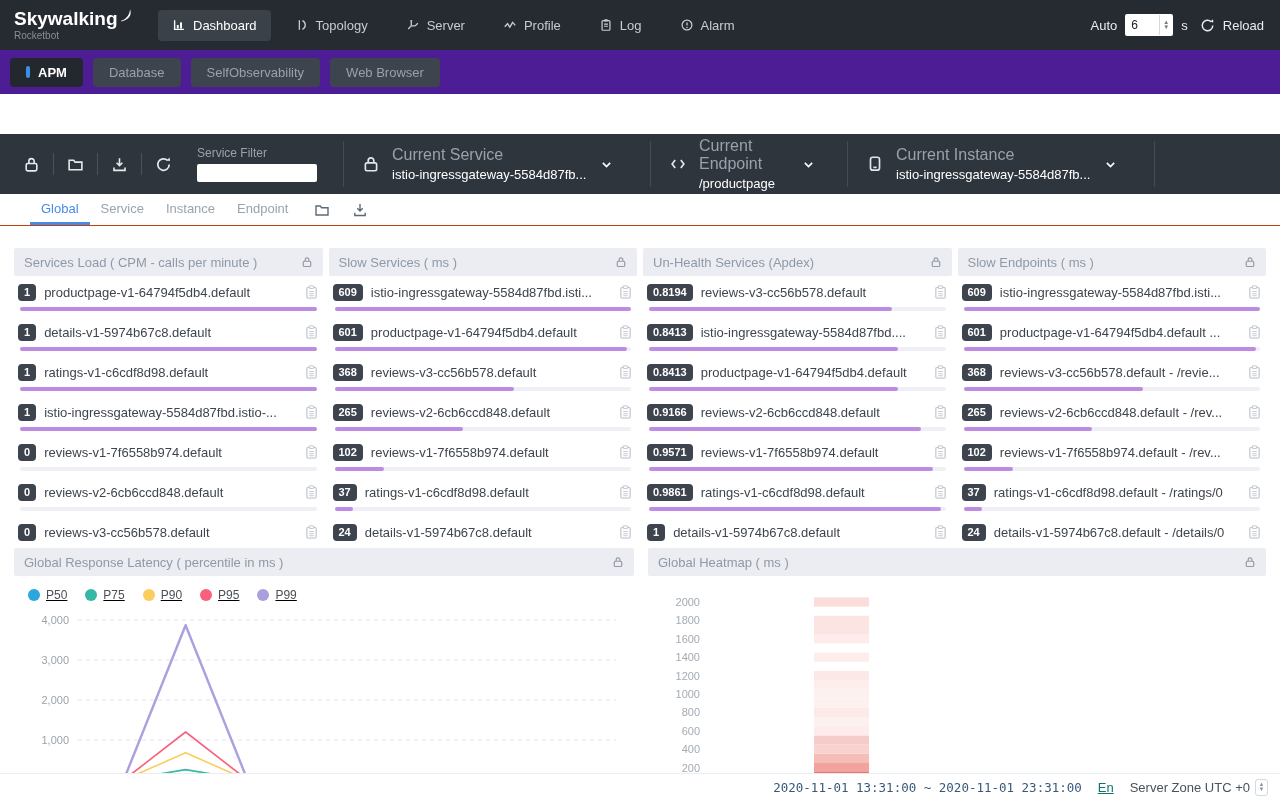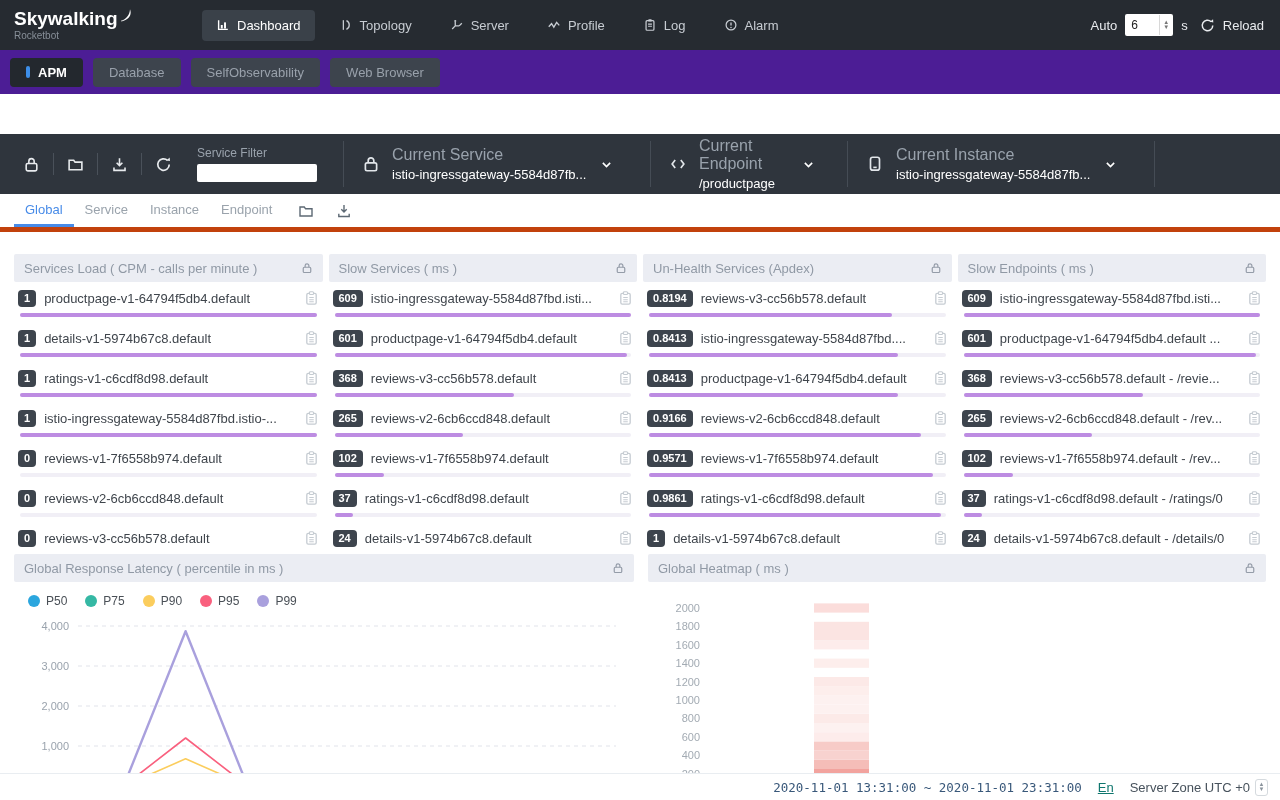--- a/index.html
+++ b/index.html
@@ -7,21 +7,21 @@
     font-family:"Liberation Sans", sans-serif; }
 
   
   .topnav { height:50px; background:#262b31; display:flex; align-items:center; color:#fff; }
   .brand { margin-left:14px; width:118px; line-height:1.1; }
   .brand-title { font-size:19px; font-weight:bold; color:#fff; display:flex; align-items:flex-start; gap:2px; }
   .brand-sub { font-size:10px; color:#878f98; margin-top:1px; }
   .nav { display:flex; align-items:center; margin-left:26px; gap:10px; }
   .nav-item { display:flex; align-items:center; gap:7px; padding:8px 14px; border-radius:4px;
     color:#c7ccd2; font-size:13px; cursor:pointer; white-space:nowrap; }
-  .nav-item.active { background:#3a4149; color:#fff;margin-left:44px; }
+  .nav-item.active { background:#3a4149; color:#fff; }
   .nav-item svg { display:block; }
   .nav-right { margin-left:auto; margin-right:16px; display:flex; align-items:center; gap:8px; font-size:13px; color:#e8ebee; }
   .auto-input { width:48px; height:22px; background:#fff; border-radius:2px; position:relative;
     display:flex; align-items:center; }
   .auto-input input { width:30px; border:none; outline:none; font-size:12px; color:#222; padding-left:6px;
     font-family:"Liberation Sans",sans-serif; background:transparent; }
   .spin { position:absolute; right:1px; top:1px; bottom:1px; width:13px; border-left:1px solid #d8d8d8;
     display:flex; flex-direction:column; align-items:center; justify-content:center; color:#777; font-size:6px; line-height:5px; }
 
   
@@ -41,21 +41,21 @@
   .filter-input { width:120px; height:18px; border:none; border-radius:2px; background:#fff; outline:none; }
   .big-sep { width:1px; height:46px; background:#454c55; margin-left:14px; }
   .selector { display:flex; align-items:center; gap:12px; padding:0 18px; cursor:pointer; }
   .sel-icon { color:#e2e6ea; display:flex; }
   .sel-col { display:flex; flex-direction:column; gap:3px; }
   .sel-label { font-size:16px; color:#99a2ac; }
   .sel-value { font-size:13px; color:#fff; max-width:212px; white-space:nowrap; overflow:hidden; text-overflow:ellipsis; }
   .chev { color:#fff; display:flex; margin-left:2px; }
 
   
-  .tabsrow { height:38px; background:#fff; border-bottom:5px solid #c2410c; display:flex; align-items:stretch; padding-left:14px; }
+  .tabsrow { height:32px; background:#fff; border-bottom:1px solid #c2410c; display:flex; align-items:stretch; padding-left:30px; }
   .tab { display:flex; align-items:center; padding:0 11px; font-size:13px; color:#9aa3ac;
     border-bottom:3px solid transparent; cursor:pointer; }
   .tab.active { color:#478be8; border-bottom-color:#478be8; }
   .tab-tools { display:flex; align-items:center; gap:4px; margin-left:6px; color:#5d6974; }
   .tab-tool { padding:0 9px; cursor:pointer; display:flex; }
 
   
   .panels { margin:22px 14px 0; display:grid; grid-template-columns:repeat(4,1fr); gap:6px; }
   .panel-header { height:28px; background:#ebedf3; border-radius:2px; display:flex; align-items:center;
     justify-content:space-between; padding:0 10px; color:#9099a5; font-size:13px; }
@@ -65,21 +65,21 @@
   .srow-line { display:flex; align-items:center; gap:8px; height:18px; }
   .badge { background:#3d444d; color:#fff; font-size:11px; font-weight:bold; padding:3px 6px;
     border-radius:4px; line-height:1; flex:none; min-width:15px; text-align:center; }
   .sname { flex:1; font-size:13px; color:#3f454c; white-space:nowrap; overflow:hidden; text-overflow:ellipsis; }
   .clip { flex:none; color:#c6ccd2; cursor:pointer; display:flex; }
   .sbar { margin:6px 2px 0; height:4px; background:#f1eff6; border-radius:2px; position:relative; }
   .sbar-fill { position:absolute; left:0; top:0; bottom:0; border-radius:2px; }
 
   
   .charts { margin:4px 14px 0; display:grid; grid-template-columns:620px 1fr; gap:14px; }
-  .legend { display:flex; align-items:center; gap:18px; padding:12px 14px 0; height:26px; }
+  .legend { display:flex; align-items:center; gap:18px; padding:12px 14px 0; height:26px;text-decoration:underline; }
   .legend-item { display:flex; align-items:center; gap:6px; font-size:12px; color:#4a5057; cursor:pointer; }
   .legend-dot { width:12px; height:12px; border-radius:50%; }
   .chart-svg { display:block; margin:0 6px; }
 
   
   .footer { position:absolute; left:0; right:0; bottom:0; height:27px; background:#fff;
     border-top:1px solid #e9edf1; display:flex; align-items:center; justify-content:flex-end;
     gap:16px; padding-right:12px; font-size:13px; }
   .time-range { font-family:"DejaVu Sans Mono", monospace; font-size:12.5px; color:#39587a; cursor:pointer; }
   .lang { color:#0f766e; cursor:pointer;text-decoration:underline; }

